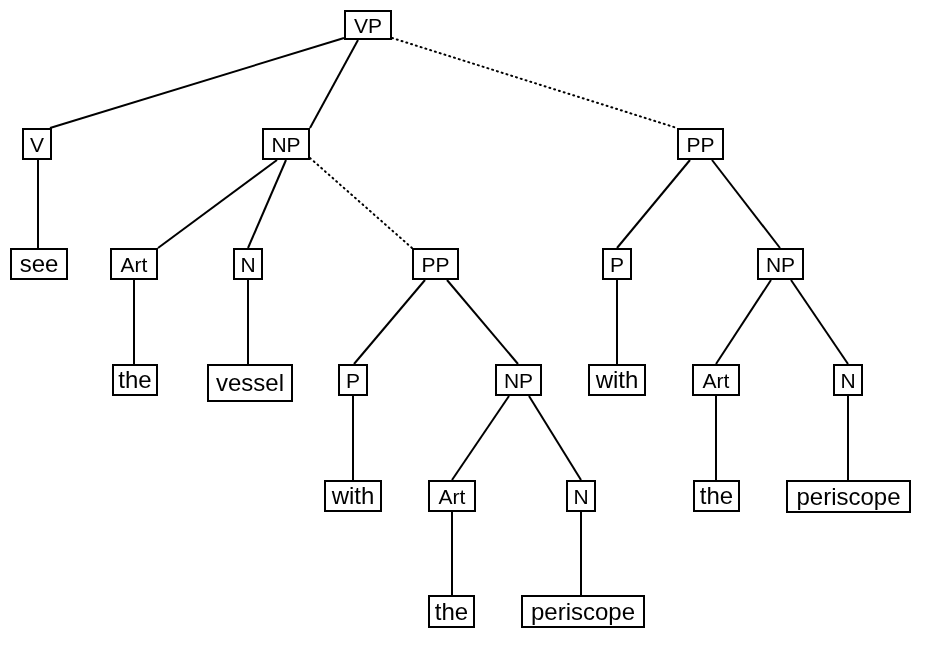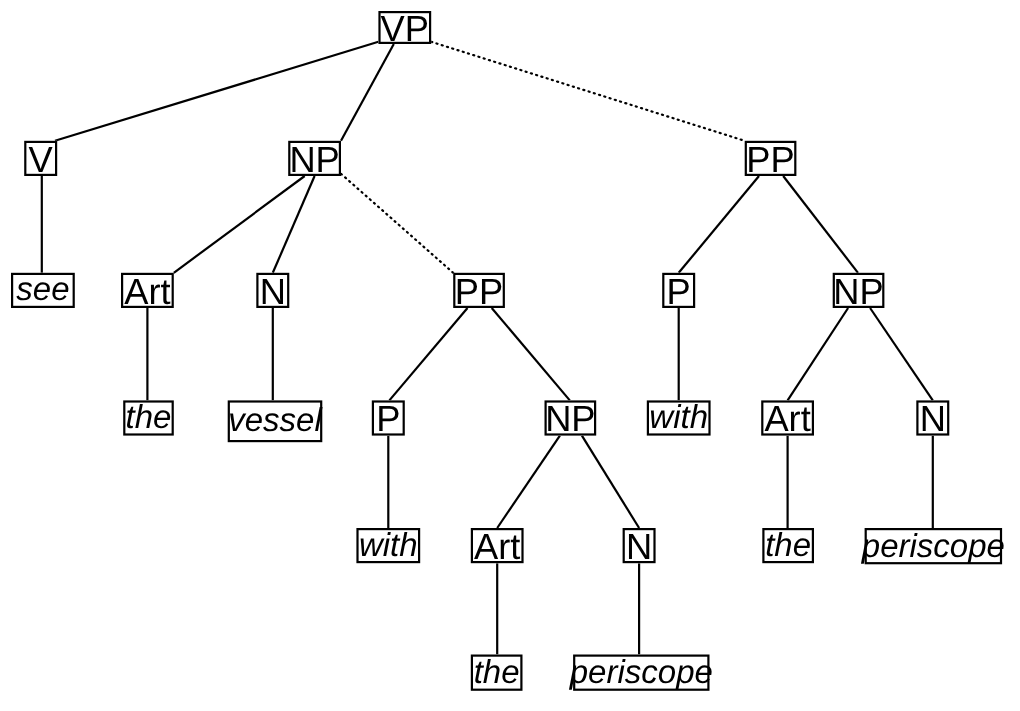--- a/index.html
+++ b/index.html
@@ -27,26 +27,25 @@
     border: 2px solid #000000;
     background: #ffffff;
     color: #000000;
     display: flex;
     align-items: center;
     justify-content: center;
     line-height: 1;
     white-space: nowrap;
   }
   .node-cat {
-    font-size: 33px;
+    font-size: 21px;
     font-style: normal;
   }
   .node-term {
-    font-size: 30px;
-    font-style: italic;
+    font-size: 24px;
   }
   .edge-line {
     stroke: #000000;
     stroke-width: 2;
     fill: none;
   }
   .edge-dotted {
     stroke: #000000;
     stroke-width: 2;
     fill: none;

